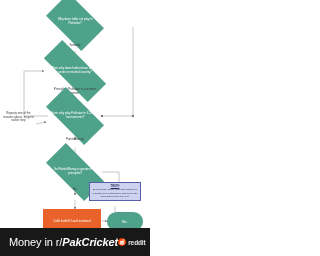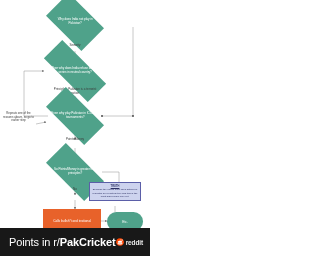--- a/index.html
+++ b/index.html
@@ -109,21 +109,21 @@
     justify-content: space-between;
     padding: 0 9px;
     box-sizing: border-box;
   }
   #banner-text {
     color: #ffffff;
     font-size: 11px;
     letter-spacing: -0.1px;
     white-space: nowrap;
   }
-  #banner-text b { font-weight: bold; }
+  #banner-text b { font-weight: bold; font-style: italic; }
   #brand {
     display: flex;
     align-items: center;
     gap: 2px;
   }
   #brand-label {
     color: #e8e8e8;
     font-size: 6.5px;
     font-weight: bold;
     letter-spacing: -0.1px;
@@ -212,21 +212,21 @@
   </div>
 
   <div class="node pill-green" style="left:107px; top:212px; width:36px; height:19px;">
     <span>Etc.</span>
   </div>
 
 </div>
 
 <div id="banner">
   <div id="banner-text">
-    <span>Points in r/</span><b>PakCricket</b>
+    <span>Money in r/</span><b>PakCricket</b>
   </div>
   <div id="brand">
     <svg width="8" height="8" viewBox="0 0 20 20">
       <circle cx="10" cy="10" r="9.5" fill="#ff4500"></circle>
       <ellipse cx="10" cy="12" rx="6.6" ry="5" fill="#ffffff"></ellipse>
       <circle cx="7.4" cy="11.3" r="1.15" fill="#ff4500"></circle>
       <circle cx="12.6" cy="11.3" r="1.15" fill="#ff4500"></circle>
       <path d="M7.2 14.4 Q10 16.2 12.8 14.4" stroke="#ff4500" stroke-width="1" fill="none" stroke-linecap="round"></path>
       <circle cx="15.4" cy="5.1" r="1.5" fill="#ffffff"></circle>
       <path d="M10 7 L10 4.3 L14.6 4.9" stroke="#ffffff" stroke-width="0.9" fill="none"></path>

